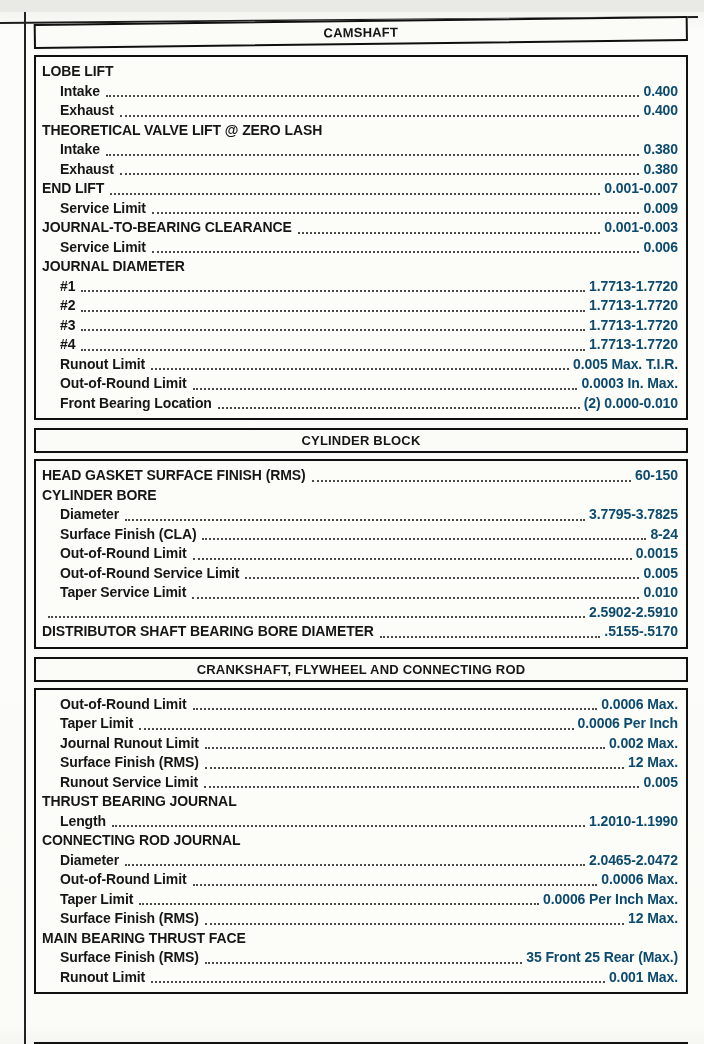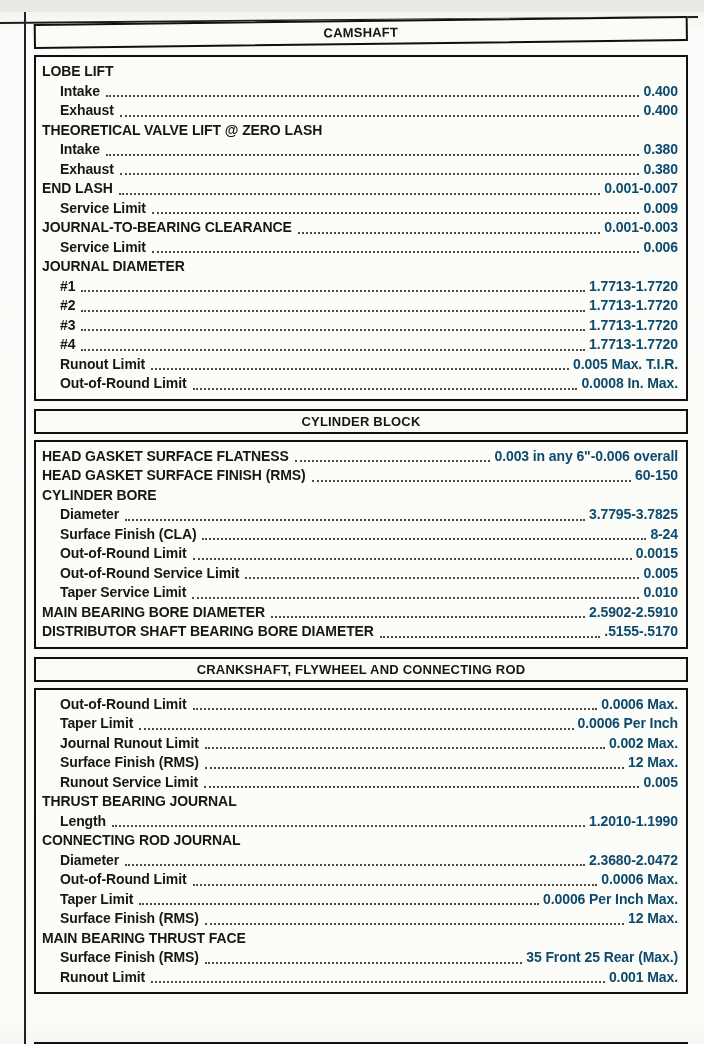--- a/index.html
+++ b/index.html
@@ -105,21 +105,21 @@
     <span class="value">0.380</span>
   </div>
 
   <div class="row indent-1">
     <span class="label">Exhaust</span>
     <span class="dots"></span>
     <span class="value">0.380</span>
   </div>
 
   <div class="row indent-0">
-    <span class="label">END LASH</span>
+    <span class="label">END LIFT</span>
     <span class="dots"></span>
     <span class="value">0.001-0.007</span>
   </div>
 
   <div class="row indent-1">
     <span class="label">Service Limit</span>
     <span class="dots"></span>
     <span class="value">0.009</span>
   </div>
 
@@ -166,36 +166,36 @@
 
   <div class="row indent-1">
     <span class="label">Runout Limit</span>
     <span class="dots"></span>
     <span class="value">0.005 Max. T.I.R.</span>
   </div>
 
   <div class="row indent-1">
     <span class="label">Out-of-Round Limit</span>
     <span class="dots"></span>
-    <span class="value">0.0008 In. Max.</span>
-  </div>
-
+    <span class="value">0.0003 In. Max.</span>
+  </div>
+
+  <div class="row indent-1">
+    <span class="label">Front Bearing Location</span>
+    <span class="dots"></span>
+    <span class="value">(2) 0.000-0.010</span>
+  </div>
 </div>
   </div>
 
   <div class="section">
     <div class="section-header">
       <span>CYLINDER BLOCK</span>
     </div>
     <div class="section-body">
-  <div class="row indent-0">
-    <span class="label">HEAD GASKET SURFACE FLATNESS</span>
-    <span class="dots"></span>
-    <span class="value">0.003 in any 6"-0.006 overall</span>
-  </div>
 
   <div class="row indent-0">
     <span class="label">HEAD GASKET SURFACE FINISH (RMS)</span>
     <span class="dots"></span>
     <span class="value">60-150</span>
   </div>
 
   <div class="row indent-0 no-value">
     <span class="label">CYLINDER BORE</span>
 
@@ -225,21 +225,20 @@
     <span class="value">0.005</span>
   </div>
 
   <div class="row indent-1">
     <span class="label">Taper Service Limit</span>
     <span class="dots"></span>
     <span class="value">0.010</span>
   </div>
 
   <div class="row indent-0">
-    <span class="label">MAIN BEARING BORE DIAMETER</span>
     <span class="dots"></span>
     <span class="value">2.5902-2.5910</span>
   </div>
 
   <div class="row indent-0">
     <span class="label">DISTRIBUTOR SHAFT BEARING BORE DIAMETER</span>
     <span class="dots"></span>
     <span class="value">.5155-.5170</span>
   </div>
 </div>
@@ -293,21 +292,21 @@
   </div>
 
   <div class="row indent-0 no-value">
     <span class="label">CONNECTING ROD JOURNAL</span>
 
   </div>
 
   <div class="row indent-1">
     <span class="label">Diameter</span>
     <span class="dots"></span>
-    <span class="value">2.3680-2.0472</span>
+    <span class="value">2.0465-2.0472</span>
   </div>
 
   <div class="row indent-1">
     <span class="label">Out-of-Round Limit</span>
     <span class="dots"></span>
     <span class="value">0.0006 Max.</span>
   </div>
 
   <div class="row indent-1">
     <span class="label">Taper Limit</span>

